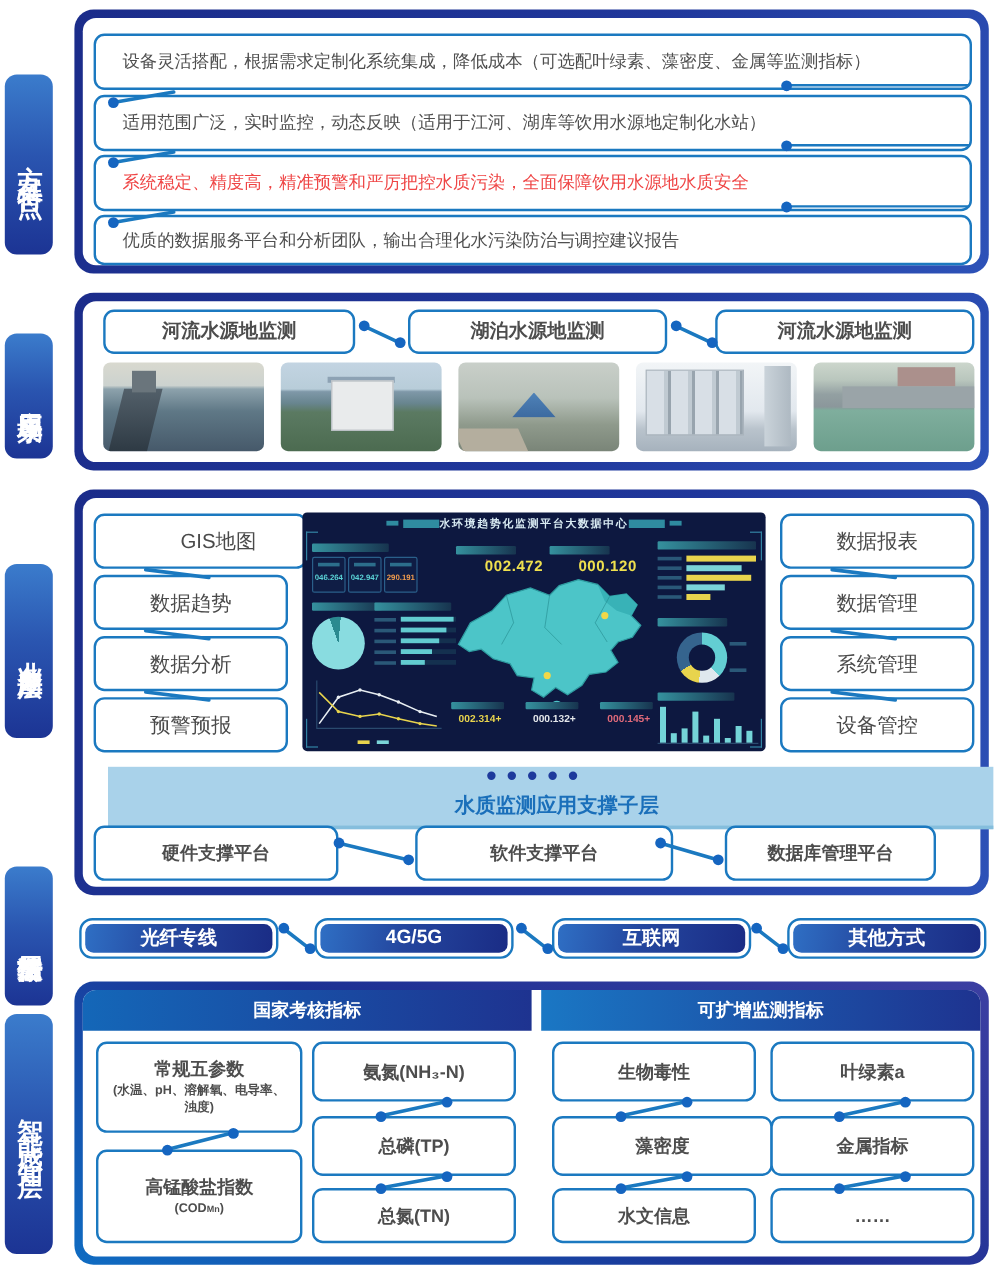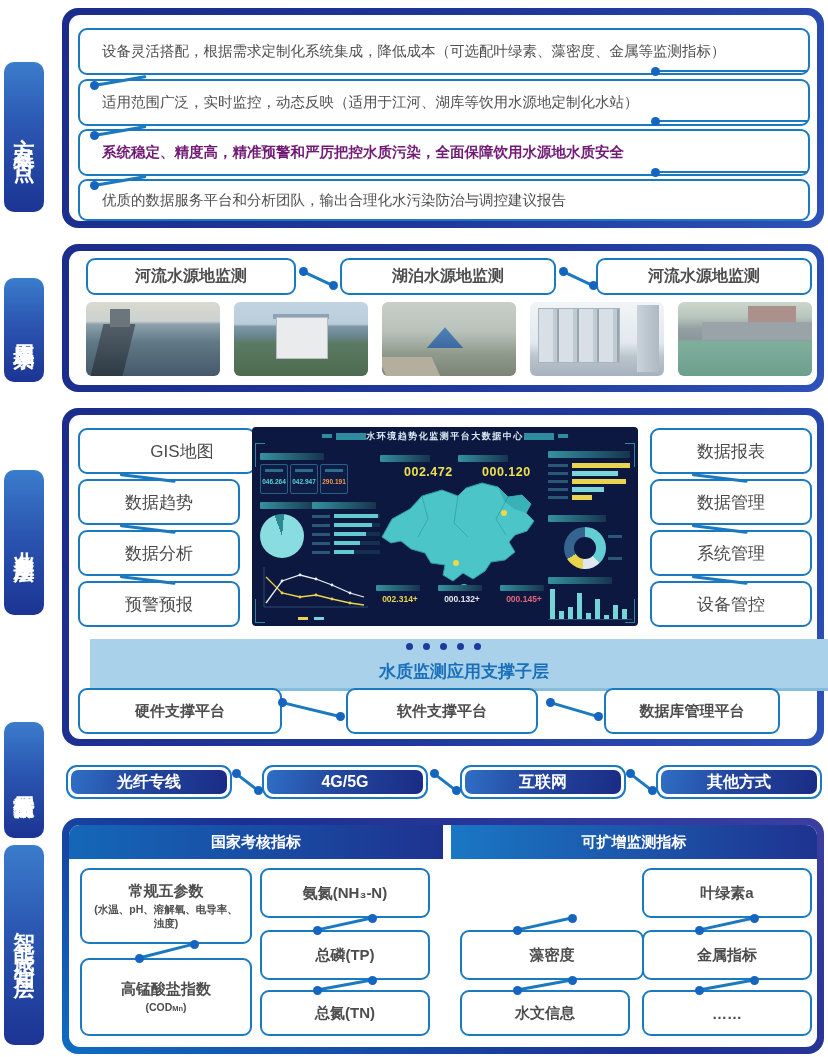--- a/index.html
+++ b/index.html
@@ -14,21 +14,21 @@
 
   
   .frame{position:absolute;border-radius:16px;background:linear-gradient(120deg,#1b2c8a,#20379b 55%,#2d52b8);}
   .frame.pgrad{background:linear-gradient(30deg,#0f6cc2,#1c3093 50%,#3c3fa2);}
   .frame>.inner{position:absolute;inset:7px;background:#fff;border-radius:11px;}
 
   
   .bx{position:absolute;border:2px solid #1b79c0;border-radius:9px;background:#fff;
       display:flex;align-items:center;justify-content:center;text-align:center;color:#4d4d4d;box-sizing:border-box;}
   .feature{justify-content:flex-start;text-align:left;padding:0 22px;font-size:14.5px;color:#4f4f4f;}
-  .feature.bold{font-weight:700;color:#701a75;text-align:right;}
+  .feature.bold{font-weight:400;color:#ef4444;text-align:right;}
   .tag{font-size:16px;font-weight:600;border-width:2.5px;}
   .module{font-size:17px;font-weight:500;color:#4a4a4a;}
   .platform{font-size:15px;font-weight:700;}
   .ind{flex-direction:column;border-width:2.5px;font-weight:700;font-size:15px;}
   .ind .sub{font-size:10.5px;font-weight:700;line-height:1.3;margin-top:2px;padding:0 8px;}
   .ind .sub .tiny{font-size:7.5px;}
 
   
   .pill{position:absolute;border:2px solid #1b79c0;border-radius:11px;background:#fff;padding:3px;box-sizing:border-box;}
   .pill>.fill{height:100%;border-radius:7px;background:linear-gradient(100deg,#2f6fc4,#24469e 45%,#1a2c85);
@@ -256,21 +256,21 @@
       <div style="position: absolute; left: 343px; top: 172px; width: 5px; height: 20px; background: rgb(116, 212, 216);"></div>
       <div style="position: absolute; left: 352px; top: 188px; width: 5px; height: 4px; background: rgb(116, 212, 216);"></div>
       <div style="position: absolute; left: 361px; top: 178px; width: 5px; height: 14px; background: rgb(116, 212, 216);"></div>
       <div style="position: absolute; left: 370px; top: 182px; width: 5px; height: 10px; background: rgb(116, 212, 216);"></div>
       <div style="position: absolute; left: 296px; top: 192px; width: 84px; height: 1px; background: rgb(42, 74, 110);"></div>
     </div>
 
   <div class="blue-bar" style="left:69px;top:639px;width:748px;height:52px;margin-left:21px;">水质监测应用支撑子层</div>
 
   <div class="bx platform" style="left:78px;top:688px;width:204px;height:46px;">硬件支撑平台</div>
-  <div class="bx platform" style="left:346px;top:688px;width:192px;height:46px;">软件支撑平台</div>
+  <div class="bx platform" style="left:346px;top:688px;width:215px;height:46px;">软件支撑平台</div>
   <div class="bx platform" style="left:604px;top:688px;width:176px;height:46px;">数据库管理平台</div>
 
   <div class="vlabel" style="top:722px;height:116px;letter-spacing:0px;">数据传输层</div>
   <div class="pill" style="left:66px;top:765px;width:166px;height:34px;">
       <div class="fill">光纤专线</div>
     </div>
   <div class="pill" style="left:262px;top:765px;width:166px;height:34px;border-radius:11px;">
       <div class="fill">4G/5G</div>
     </div>
   <div class="pill" style="left:460px;top:765px;width:166px;height:34px;">
@@ -293,20 +293,21 @@
   </div>
   <div class="bx ind" style="left:80px;top:958px;width:172px;height:78px;">
     <span>高锰酸盐指数</span>
     <span class="sub"><span>(COD</span><span class="tiny">Mn</span><span>)</span></span>
   </div>
 
   <div class="bx ind" style="left:260px;top:868px;width:170px;height:50px;">氨氮(NH₃-N)</div>
   <div class="bx ind" style="left:260px;top:930px;width:170px;height:50px;">总磷(TP)</div>
   <div class="bx ind" style="left:260px;top:990px;width:170px;height:46px;">总氮(TN)</div>
 
+  <div class="bx ind" style="left:460px;top:868px;width:170px;height:50px;">生物毒性</div>
   <div class="bx ind" style="left:460px;top:930px;width:184px;height:50px;">藻密度</div>
   <div class="bx ind" style="left:460px;top:990px;width:170px;height:46px;">水文信息</div>
 
   <div class="bx ind" style="left:642px;top:868px;width:170px;height:50px;">叶绿素a</div>
   <div class="bx ind" style="left:642px;top:930px;width:170px;height:50px;">金属指标</div>
   <div class="bx ind" style="left:642px;top:990px;width:170px;height:46px;">……</div>
 
 <div class="cline" style="left: 655px; top: 69.75px; width: 153px; transform: rotate(0deg);"></div>
     <div class="cdot" style="left: 655px; top: 71px;"></div>
     <div class="cline" style="left: 655px; top: 119.75px; width: 153px; transform: rotate(0deg);"></div>

